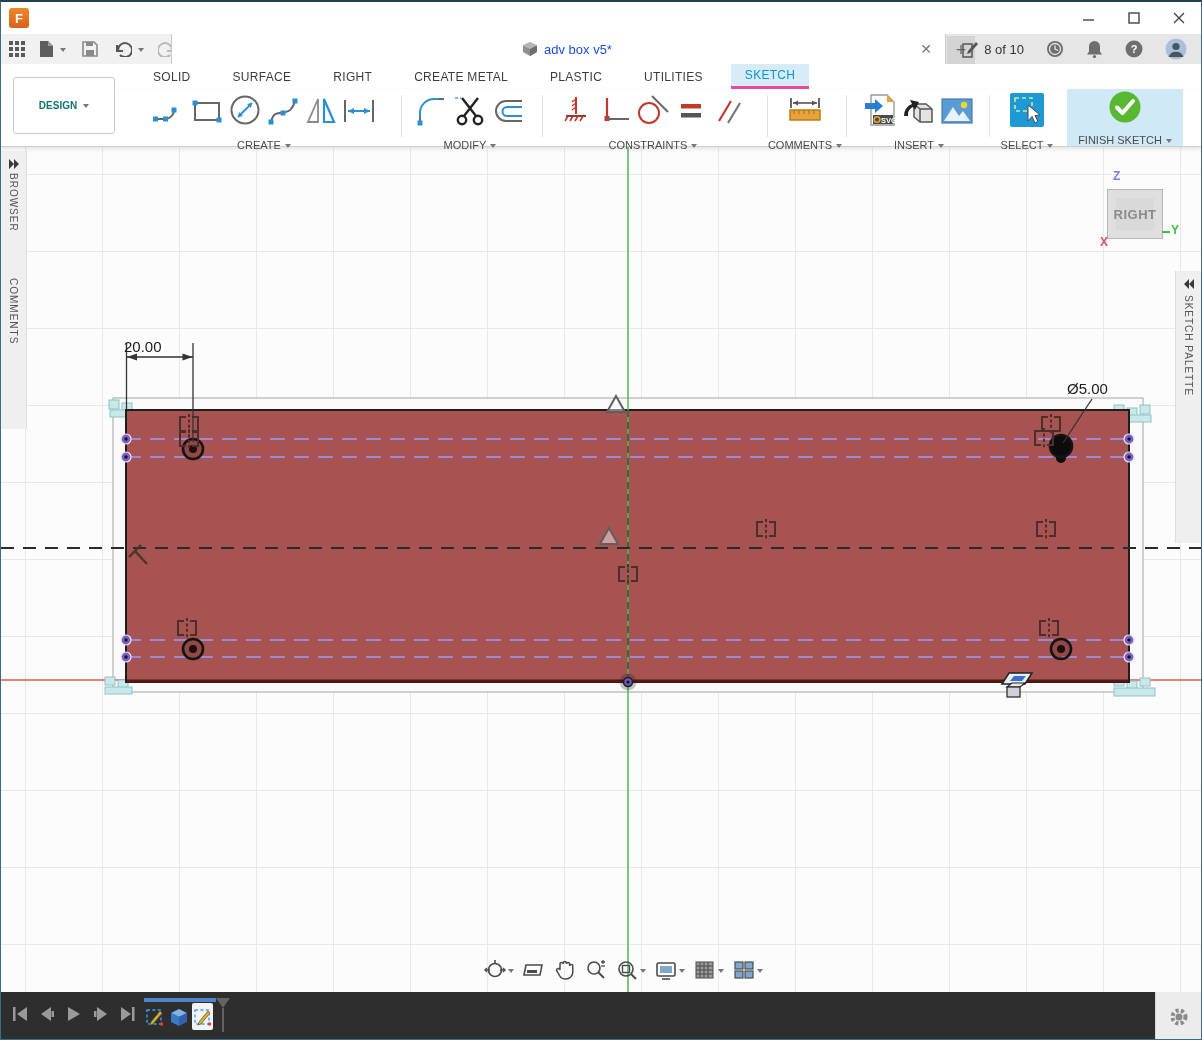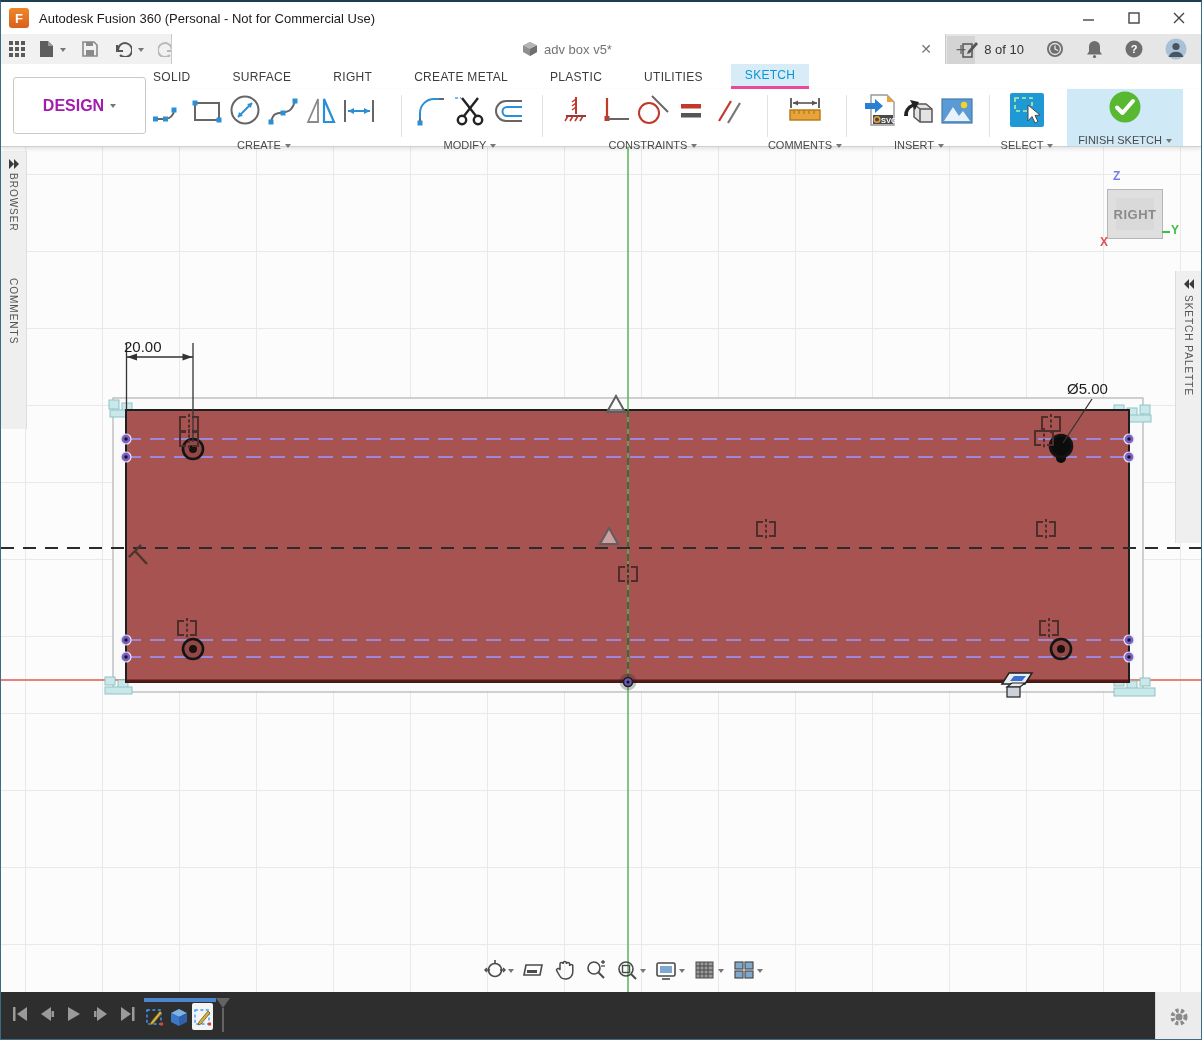--- a/index.html
+++ b/index.html
@@ -19,40 +19,40 @@
   
   .quickbar { position:relative; height:30px; background:#e6e6e6; }
   .qb-left { position:absolute; left:0; top:0; width:170px; height:30px; background:#f1f1f1;
              display:flex; align-items:center; gap:6px; padding-left:8px; }
   .qicon { display:flex; align-items:center; }
   .caret { width:0; height:0; border:3px solid transparent; border-top:4px solid #777; margin-top:4px; }
   .caret.dim { border-top-color:#b5b5b5; }
   .doc-tab { position:absolute; left:170px; top:0; width:775px; height:30px; background:#ffffff;
              border-left:1px solid #c9c9c9; border-right:1px solid #c9c9c9;
              display:flex; align-items:center; }
-  .doc-tab .tab-title { font-size:13px; color:#737373; margin-left:6px; }
+  .doc-tab .tab-title { font-size:13px; color:#1d4ed8; margin-left:6px; }
   .tab-close { margin-left:auto; margin-right:10px; font-size:14px; color:#777; width:18px; text-align:center; }
   .new-tab { position:absolute; left:946px; top:2px; width:28px; height:28px; background:#d4d4d4;
              display:flex; align-items:center; justify-content:center; font-size:18px; color:#666; }
   .qb-right { position:absolute; right:0; top:0; height:30px; display:flex; align-items:center; gap:22px; padding-right:14px; }
   .version { display:flex; align-items:center; gap:5px; font-size:13px; color:#333; }
 
   
   .ribbon-tabs { position:relative; height:25px; background:#ffffff; display:flex; align-items:stretch;
                  padding-left:138px; }
   .rtab { font-size:12px; color:#3c3c3c; letter-spacing:.3px; display:flex; align-items:center;
           padding:0 14px; margin-right:14px; }
   .rtab.active { background:#d7ecf7; color:#0a96d4; border-bottom:3px solid #ec4899; }
 
   
   .toolbar { position:relative; height:58px; background:#ffffff; border-bottom:1px solid #cfcfcf;
              box-shadow:0 2px 4px rgba(0,0,0,.10); z-index:5; }
-  .design-btn { position:absolute; left:12px; top:-12px; width:133px; height:57px; background:#fff;
+  .design-btn { position:absolute; left:12px; top:-12px; width:102px; height:57px; background:#fff;
                 border:1px solid #c9c9c9; border-radius:3px; display:flex; align-items:center;
-                justify-content:center; gap:6px; font-size:16px; font-weight:bold; color:#a21caf; z-index:6; }
+                justify-content:center; gap:6px; font-size:10px; font-weight:bold; color:#0f766e; z-index:6; }
   .tgroup { position:absolute; top:2px; display:flex; flex-direction:column; align-items:center; }
   .tgroup .icons { display:flex; align-items:center; height:38px; }
   .glabel { display:flex; align-items:center; gap:4px; font-size:11px; color:#4a4a4a; margin-top:10px; }
   .ticon { width:38px; height:36px; display:flex; align-items:flex-end; justify-content:center; }
   .sep { position:absolute; top:6px; width:1px; height:42px; background:#e2e2e2; }
   .finish-panel { position:absolute; left:1066px; top:0; width:116px; height:57px; background:#cfe9f7;
                   display:flex; flex-direction:column; align-items:center; justify-content:center; }
 
   
   .canvas { position:relative; height:845px; background-color:#fcfcfc;
@@ -98,21 +98,20 @@
   .gear-panel { position:absolute; right:0; top:0; width:46px; height:50px; background:#ececec;
                 border-left:1px solid #d6d6d6; display:flex; align-items:center; justify-content:center; }
 </style>
 </head>
 <body>
 
 <div class="app">
 
   <div class="titlebar">
     <div class="fusion-logo">F</div>
-    <span class="title-text">Autodesk Fusion 360 (Personal - Not for Commercial Use)</span>
     <div class="win-controls">
       <div class="win-btn">
         <svg width="12" height="12">
             <line x1="0" y1="8" x2="11" y2="8" stroke="#444" stroke-width="1.4"></line>
           </svg>
       </div>
       <div class="win-btn">
         <svg width="12" height="12">
             <rect x="1" y="1" width="10" height="10" fill="none" stroke="#444" stroke-width="1.4"></rect>
           </svg>

